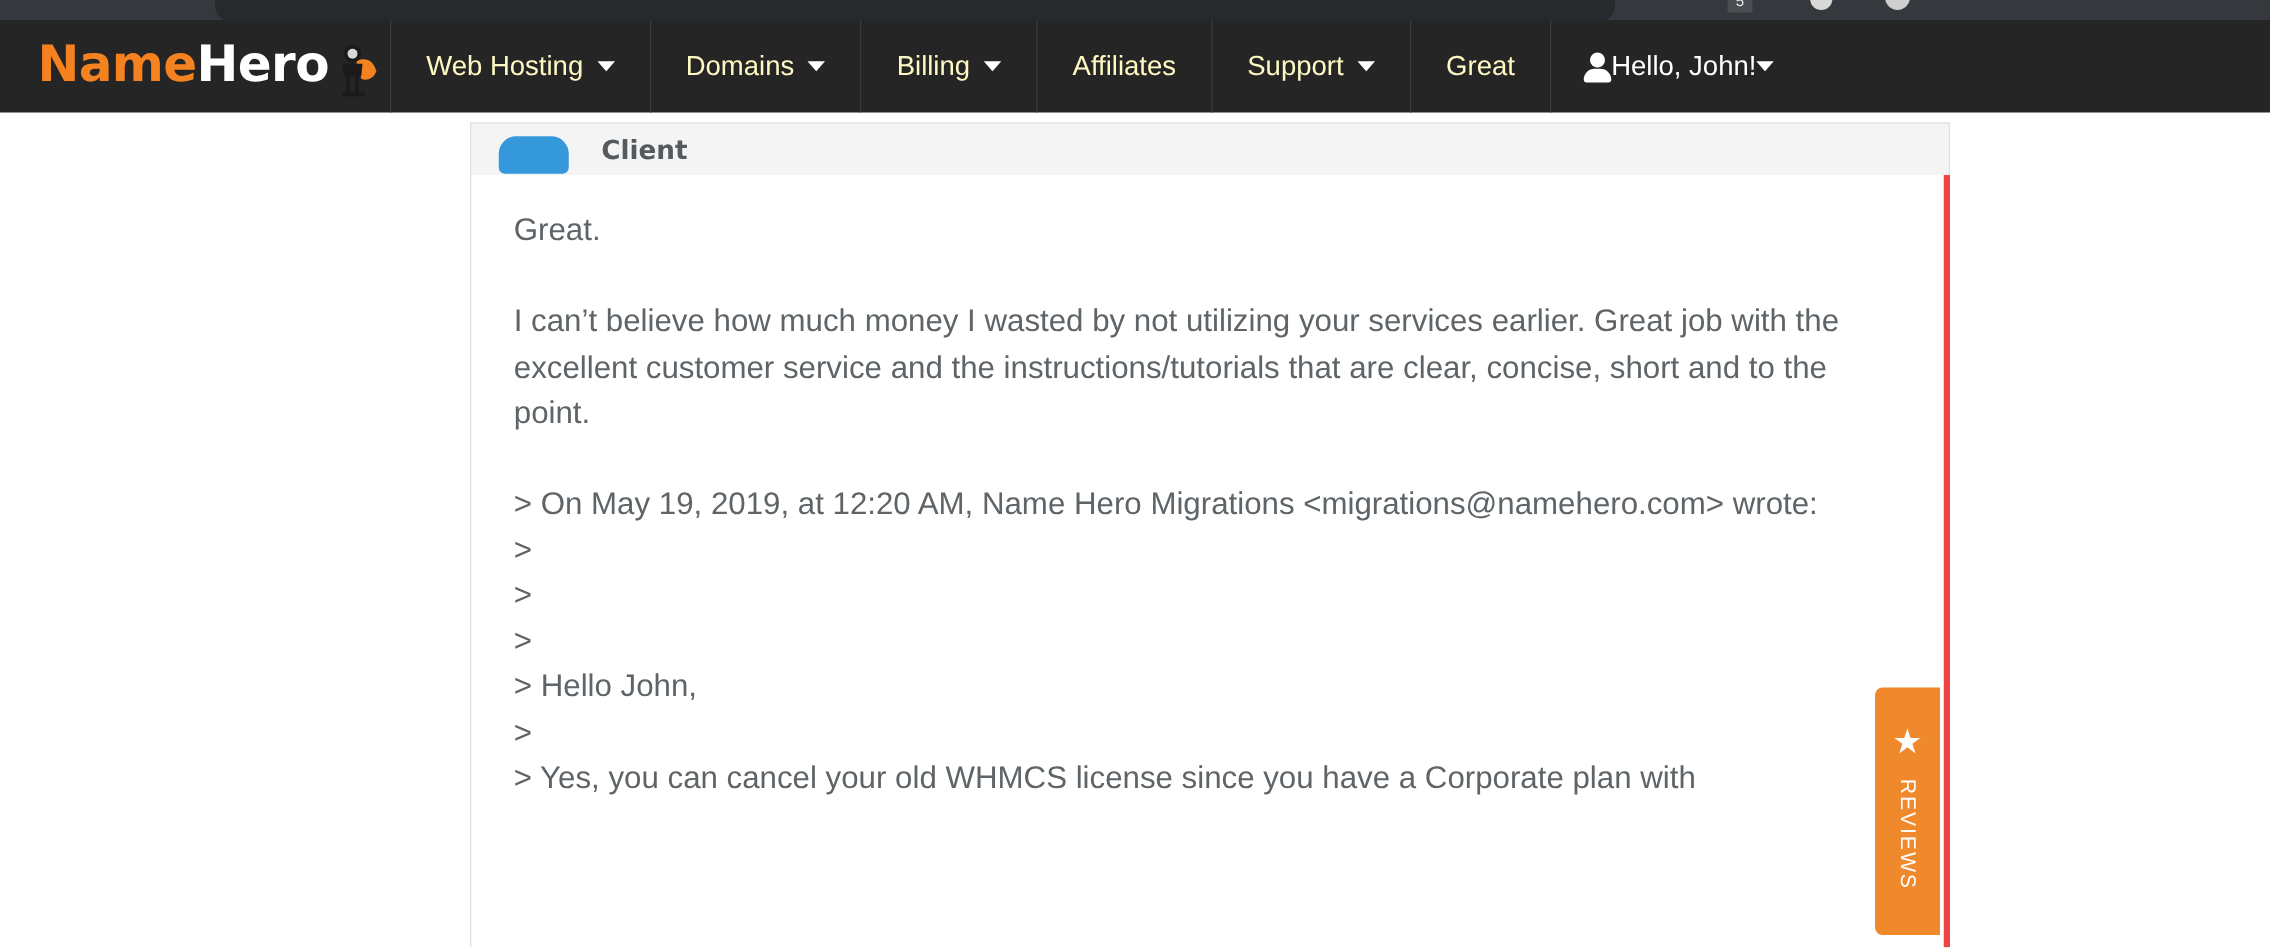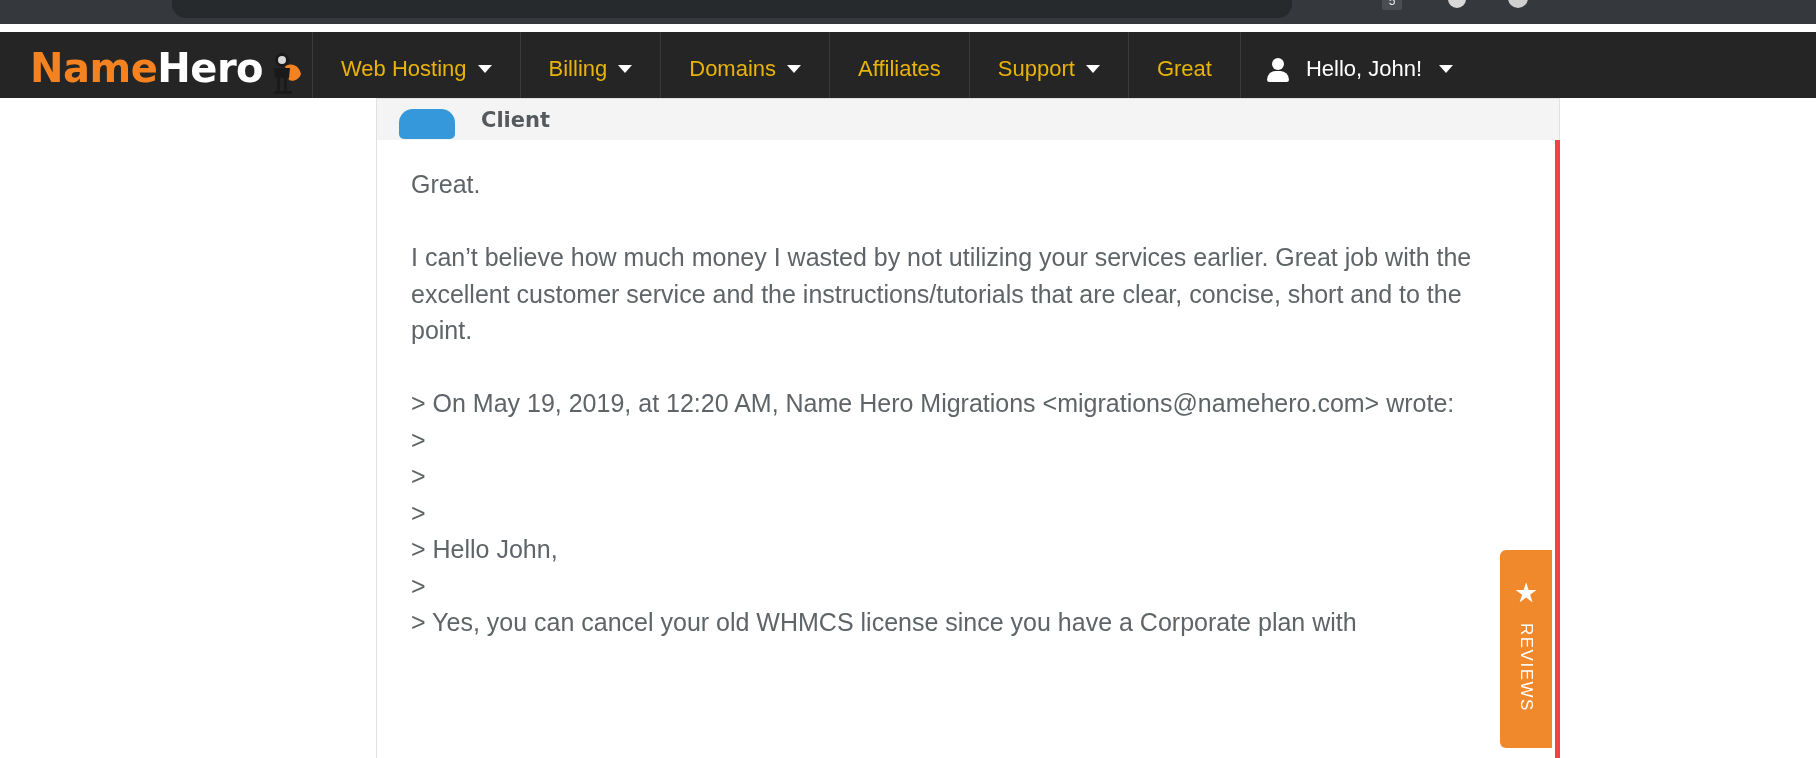--- a/index.html
+++ b/index.html
@@ -36,21 +36,21 @@
     position: absolute; top: -10px; left: 1448px;
     width: 18px; height: 18px; border-radius: 50%; background: #d8d8d8;
   }
   .chrome-circle2 {
     position: absolute; top: -12px; left: 1508px;
     width: 20px; height: 20px; border-radius: 50%; background: #cfcfcf;
   }
 
   
   .navbar {
-    position: absolute; top: 32px; left: 0; width: 1816px; height: 74px;
+    position: absolute; top: 16px; left: 0; width: 1816px; height: 74px;
     background: #252525;
     display: flex; align-items: stretch;
   }
   .brand {
     width: 312px; display: flex; align-items: center; padding-left: 30px;
     position: relative;
   }
   .brand-text {
     font-size: 40px; font-weight: bold; letter-spacing: -0.5px;
     font-family: "DejaVu Sans", sans-serif;
@@ -61,35 +61,35 @@
   .hero-mark {
     position: relative; display: inline-block;
     width: 44px; height: 46px; vertical-align: middle; margin-left: 2px;
   }
   .hero-mark svg { position: absolute; top: 4px; left: 0; }
 
   .nav-items { display: flex; align-items: stretch; }
   .nav-item {
     display: flex; align-items: center; gap: 11px;
     padding: 0 28px;
-    color: #eab308; font-size: 22px;
+    color: #fef9c3; font-size: 22px;
     border-left: 1px solid #3a3a3a;
     white-space: nowrap;
     cursor: pointer;
   }
   .nav-item:last-child { }
   .caret {
     width: 0; height: 0;
     border-left: 7px solid transparent;
     border-right: 7px solid transparent;
     border-top: 8px solid #ffffff;
     display: inline-block;
   }
   .nav-user {
-    display: flex; align-items: center; gap: 17px;
+    display: flex; align-items: center; gap: 0;
     padding: 0 26px; color: #fff; font-size: 22px;
     border-left: 1px solid #3a3a3a; white-space: nowrap; cursor: pointer;
   }
   .user-icon { width: 22px; height: 24px; position: relative; }
   .user-icon .head {
     position: absolute; top: 1px; left: 5px;
     width: 12px; height: 12px; background: #fff; border-radius: 50%;
   }
   .user-icon .body {
     position: absolute; top: 14px; left: 0px;
@@ -208,26 +208,26 @@
     </div>
 
     <div class="nav-items">
 
       <div class="nav-item">
         <span>Web Hosting</span>
         <span class="caret"></span>
       </div>
 
       <div class="nav-item">
+        <span>Domains</span>
+        <span class="caret"></span>
+      </div>
+
+      <div class="nav-item">
         <span>Billing</span>
-        <span class="caret"></span>
-      </div>
-
-      <div class="nav-item">
-        <span>Domains</span>
         <span class="caret"></span>
       </div>
 
       <div class="nav-item">
         <span>Affiliates</span>
       </div>
 
       <div class="nav-item">
         <span>Support</span>
         <span class="caret"></span>

